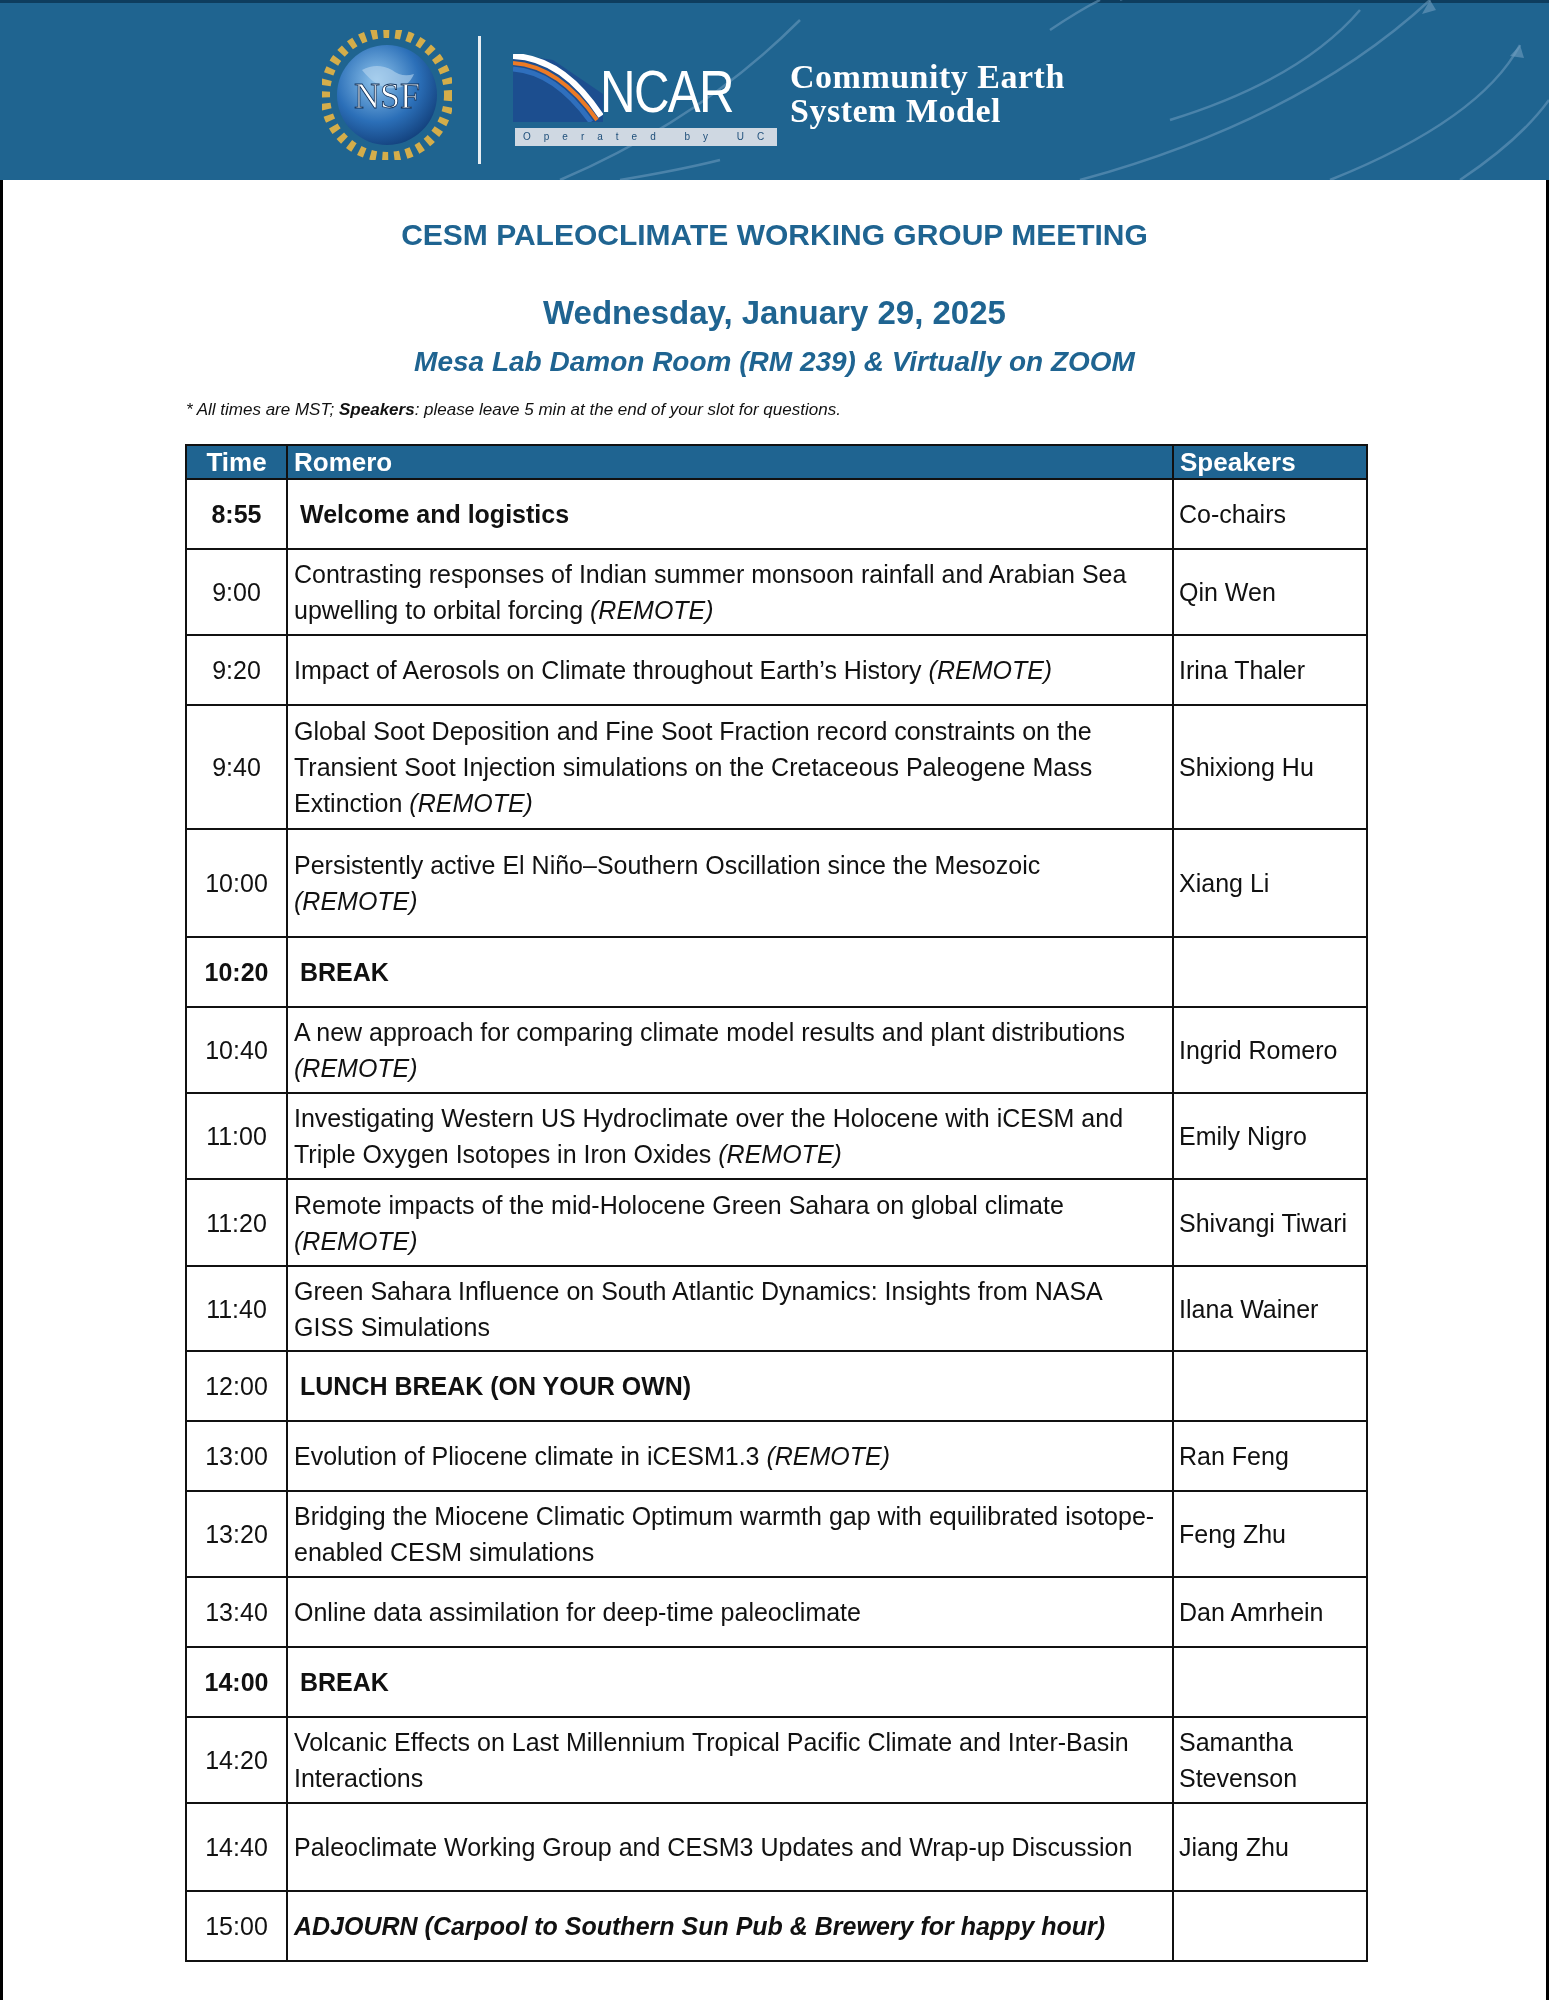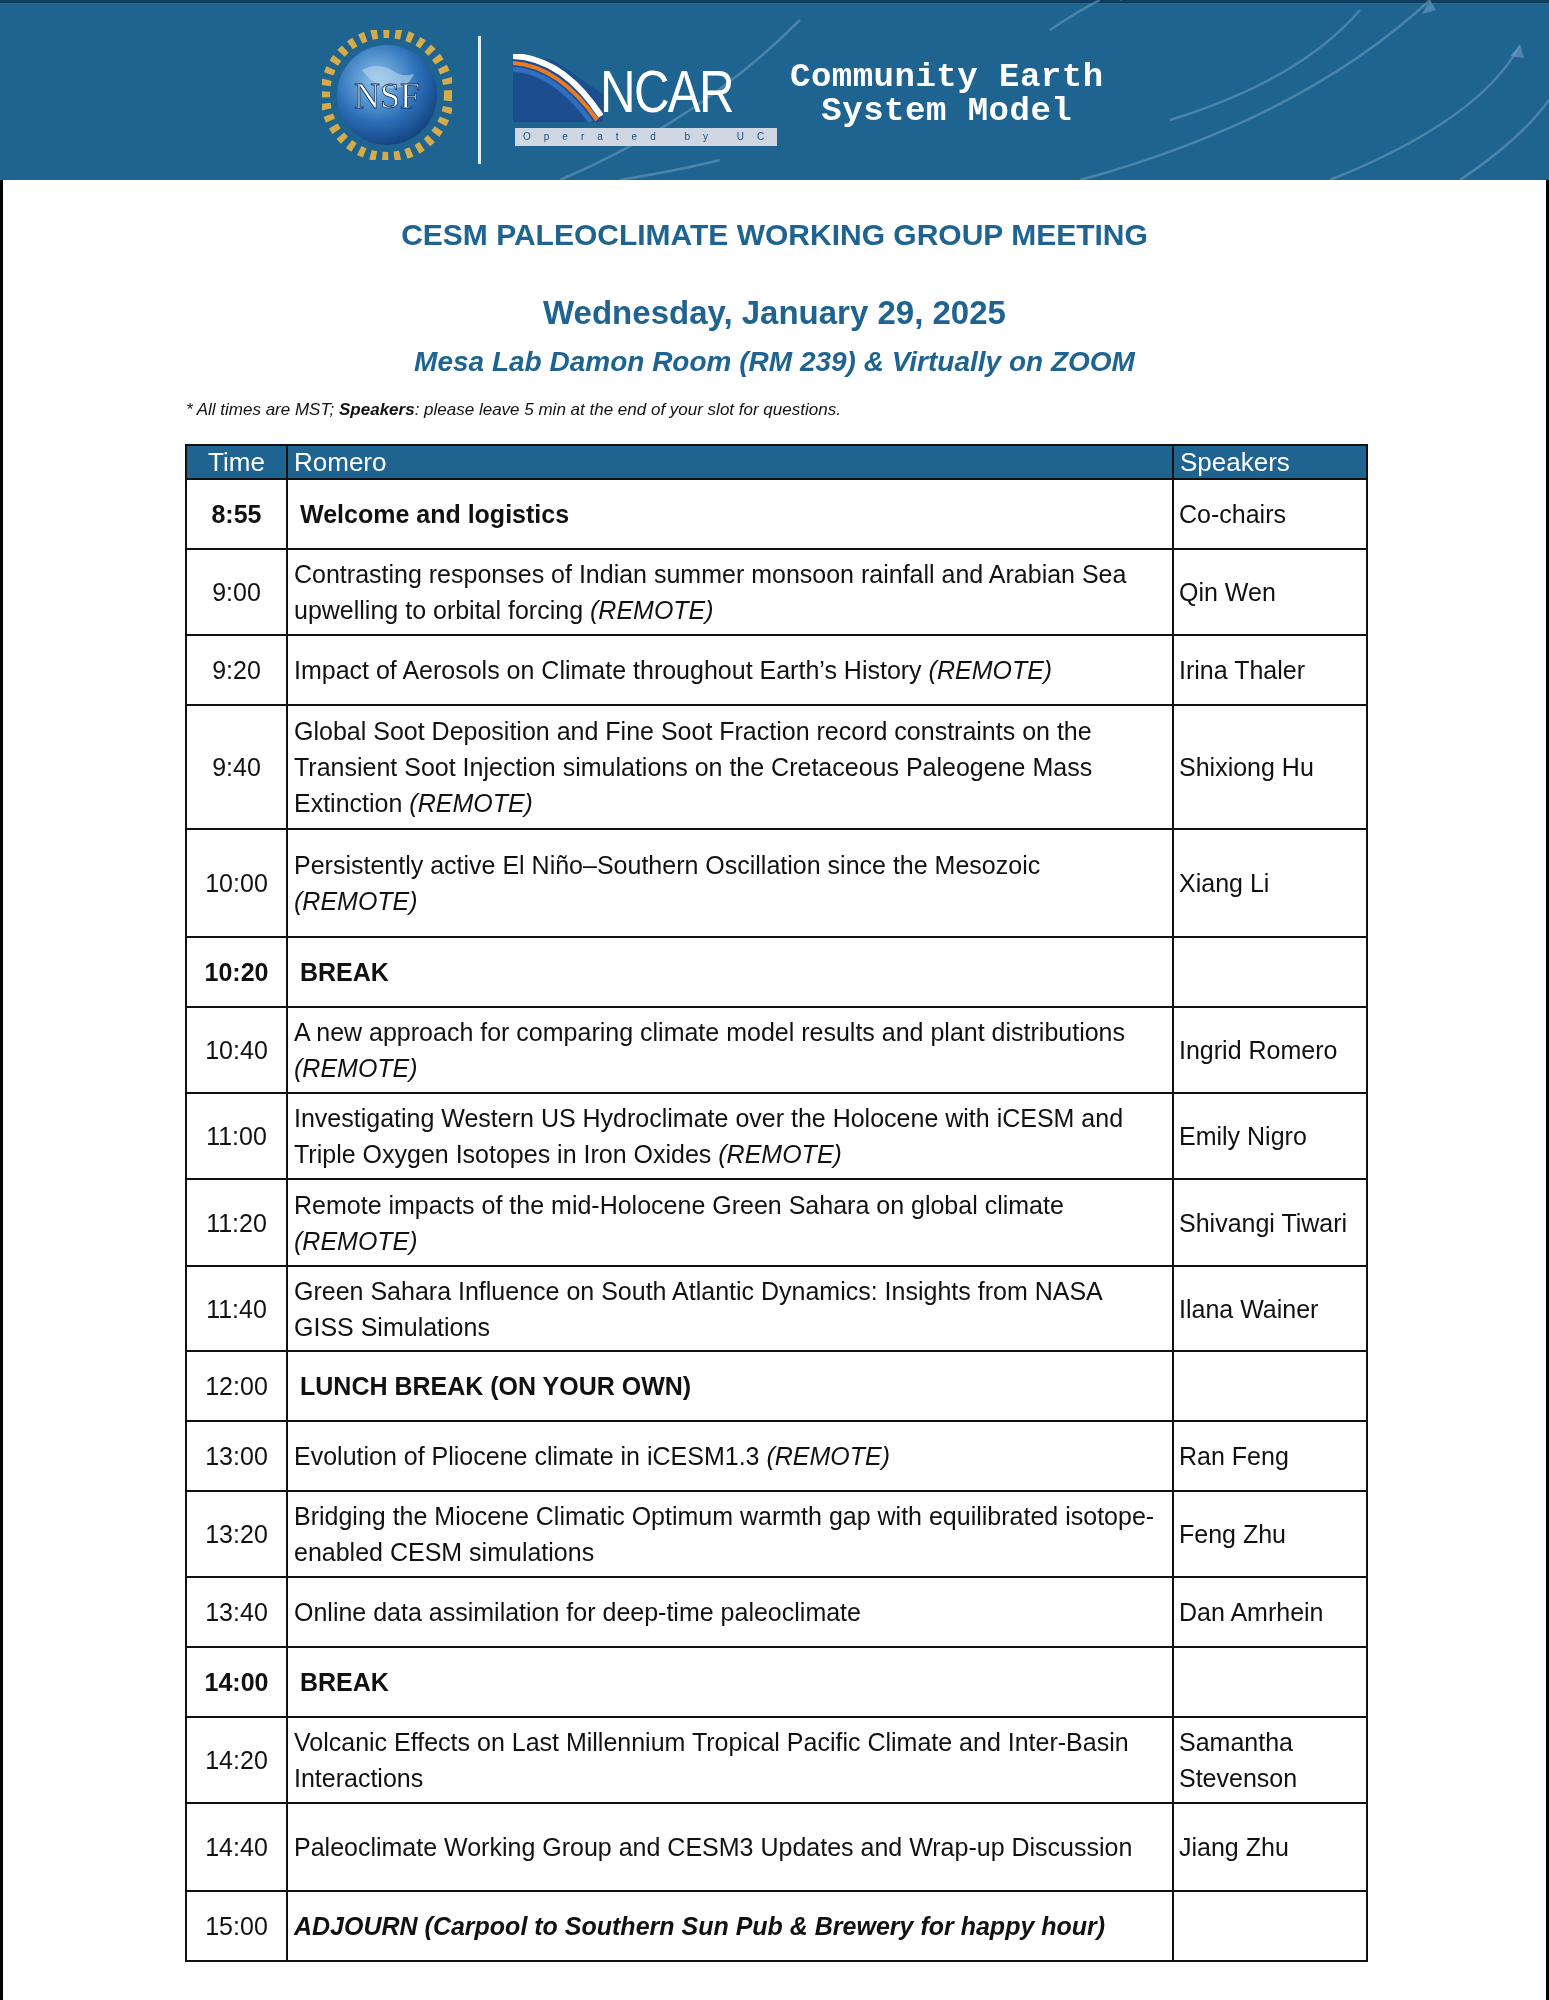--- a/index.html
+++ b/index.html
@@ -9,35 +9,35 @@
 
   
   .banner { position: absolute; left: 0; top: 0; width: 1549px; height: 180px; background: #1f6490; overflow: hidden; }
   .banner-top-line { position: absolute; left: 0; top: 0; width: 100%; height: 3px; background: #0e3d5e; }
   .banner svg.curves { position: absolute; left: 0; top: 0; }
   .nsf-logo { position: absolute; left: 322px; top: 30px; width: 130px; height: 130px; }
   .divider { position: absolute; left: 478px; top: 36px; width: 3px; height: 128px; background: #e8eef3; }
   .ncar-mark { position: absolute; left: 513px; top: 54px; width: 90px; height: 68px; }
   .ncar-text { position: absolute; left: 600px; top: 60px; font-family: "Liberation Sans", sans-serif; font-size: 60px; color: #ffffff; letter-spacing: -2px; line-height: 64px; transform: scaleX(0.82); transform-origin: left top; }
   .ucar-strip { position: absolute; left: 515px; top: 128px; width: 262px; height: 18px; background: #cfd8e2; color: #1f4f7a; font-size: 10px; letter-spacing: 13px; line-height: 18px; text-indent: 8px; white-space: nowrap; overflow: hidden; }
-  .cesm-name { position: absolute; left: 790px; top: 60px; color: #ffffff; font-family: Liberation Mono, monospace; font-weight: bold; font-size: 34px; line-height: 34px; letter-spacing: 0.5px; text-align: center; }
+  .cesm-name { position: absolute; left: 790px; top: 60px; color: #ffffff; font-family: Liberation Serif, serif; font-weight: bold; font-size: 34px; line-height: 34px; letter-spacing: 0.5px; }
   .cesm-name div { white-space: nowrap; }
 
   
   .title { position: absolute; left: 0; width: 1549px; text-align: center; color: #1f6491; font-weight: bold; }
   .title-main { top: 218px; font-size: 30px; }
   .title-date { top: 294px; font-size: 33px; }
   .title-location { top: 346px; font-size: 28px; font-style: italic; }
   .note { position: absolute; left: 186px; top: 400px; font-size: 17px; font-style: italic; color: #111; }
   .note b { font-weight: bold; }
 
   
   .agenda { position: absolute; left: 185px; top: 444px; width: 1181px; border-collapse: collapse; table-layout: fixed; }
   .agenda td, .agenda th { border: 2.5px solid #111; padding: 0 6px; vertical-align: middle; font-size: 25px; line-height: 36px; }
-  .agenda th { background: #1f6491; color: #fff; font-weight: normal; text-align: left; height: 32px; line-height: 32px; font-size: 26px; }
+  .agenda th { background: #1f6491; color: #fff; font-weight: bold; text-align: left; height: 32px; line-height: 32px; font-size: 26px; }
   .agenda th.col-time { text-align: center; }
   .agenda col.c-time { width: 101px; }
   .agenda col.c-topic { width: 886px; }
   .agenda col.c-speaker { width: 194px; }
   .agenda td.time { text-align: center; padding: 16px; }
   .agenda td.time.bold { font-weight: bold; }
   .agenda td.topic { padding-left: 6px; }
   .agenda td.topic.bold { font-weight: bold; padding-left: 12px; }
   .agenda td.topic.bolditalic { font-weight: bold; font-style: italic; margin-top: 12px; }
   .agenda td.speaker { padding-left: 5px; }

